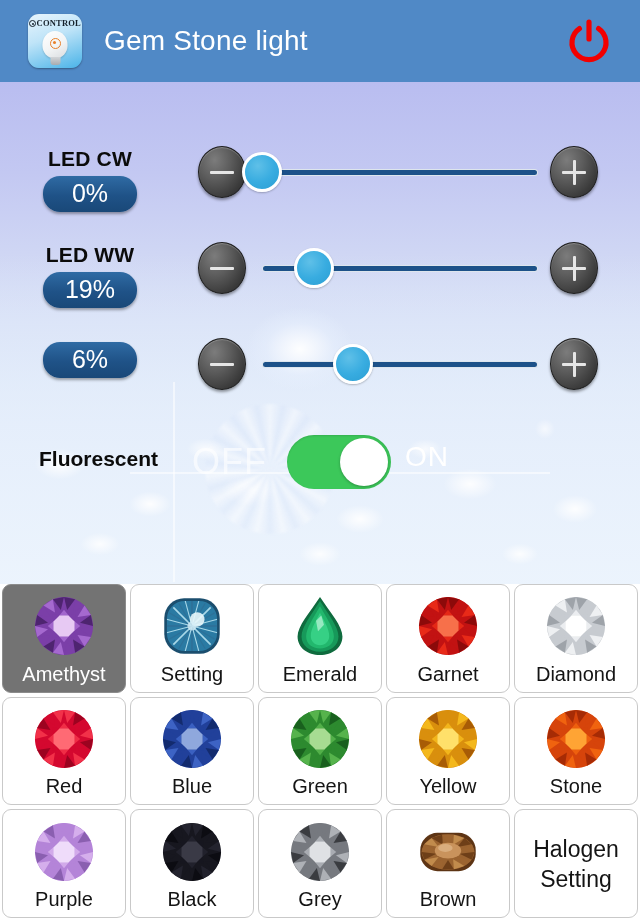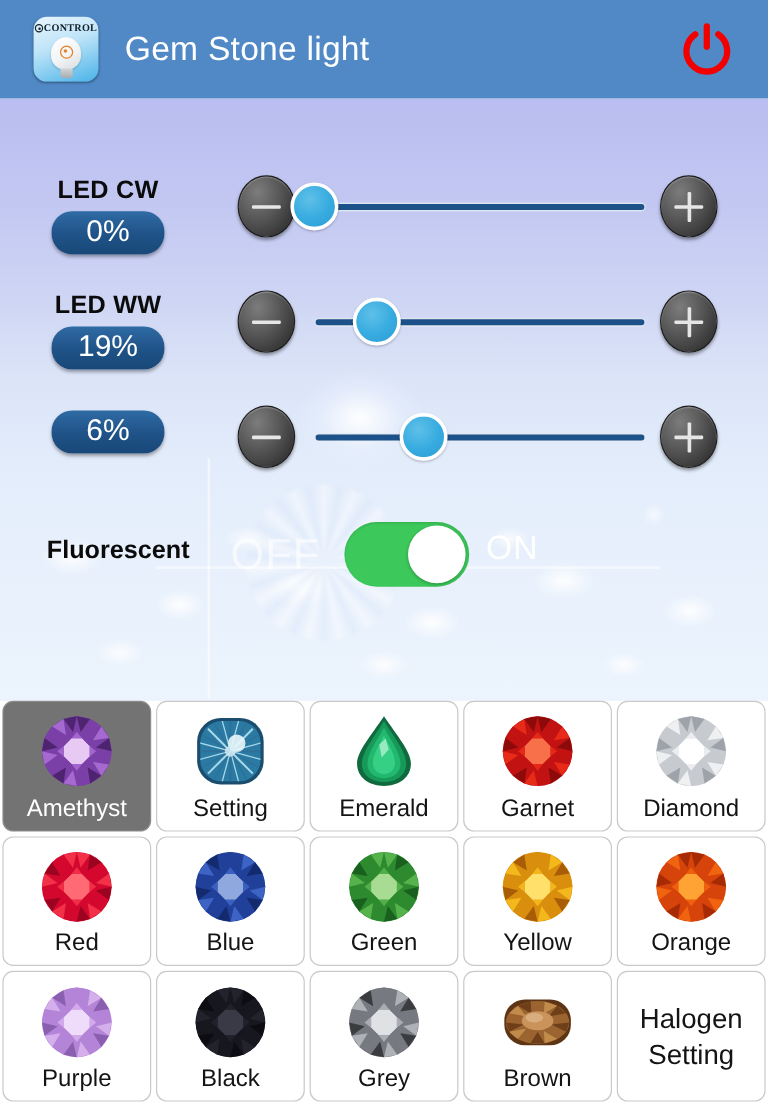--- a/index.html
+++ b/index.html
@@ -802,21 +802,21 @@
               <polygon points="66.3,56.7 56.7,66.3 67.4,67.4" fill="#d6440b" opacity="0.92"></polygon>
               <polygon points="56.7,66.3 43.3,66.3 50.0,74.6" fill="#f0630f" opacity="0.92"></polygon>
               <polygon points="43.3,66.3 33.7,56.7 32.6,67.4" fill="#d6440b" opacity="0.92"></polygon>
               <polygon points="33.7,56.7 33.7,43.3 25.4,50.0" fill="#f0630f" opacity="0.92"></polygon>
               <polygon points="33.7,43.3 43.3,33.7 32.6,32.6" fill="#d6440b" opacity="0.92"></polygon>
               <polygon points="43.3,33.7 56.7,33.7 50.0,25.4" fill="#f0630f" opacity="0.92"></polygon>
               <polygon points="56.7,33.7 66.3,43.3 67.4,32.6" fill="#d6440b" opacity="0.92"></polygon>
             </svg>
           </div>
         </div>
-        <div class="tname">Orange</div>
+        <div class="tname">Stone</div>
       </div>
       <div class="tile">
         <div class="gemwrap">
           <div class="gem">
             <svg viewBox="0 0 100 100" xmlns="http://www.w3.org/2000/svg">
               <circle cx="50" cy="50" r="44" fill="#b484d8"></circle>
               <polygon points="50.0,6.0 66.8,9.3 54.8,25.8" fill="#b484d8"></polygon>
               <polygon points="66.8,9.3 81.1,18.9 63.7,29.5" fill="#d5aeec"></polygon>
               <polygon points="81.1,18.9 90.7,33.2 70.5,36.3" fill="#8a5fb0"></polygon>
               <polygon points="90.7,33.2 94.0,50.0 74.2,45.2" fill="#b484d8"></polygon>

